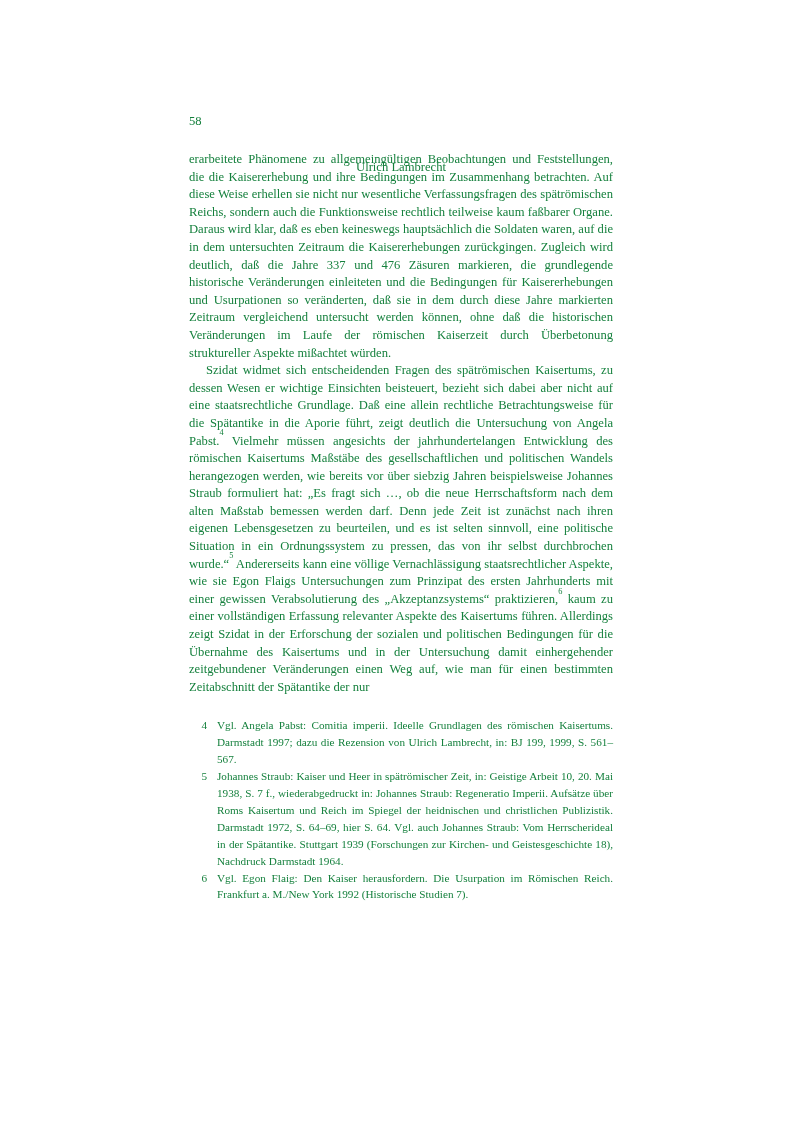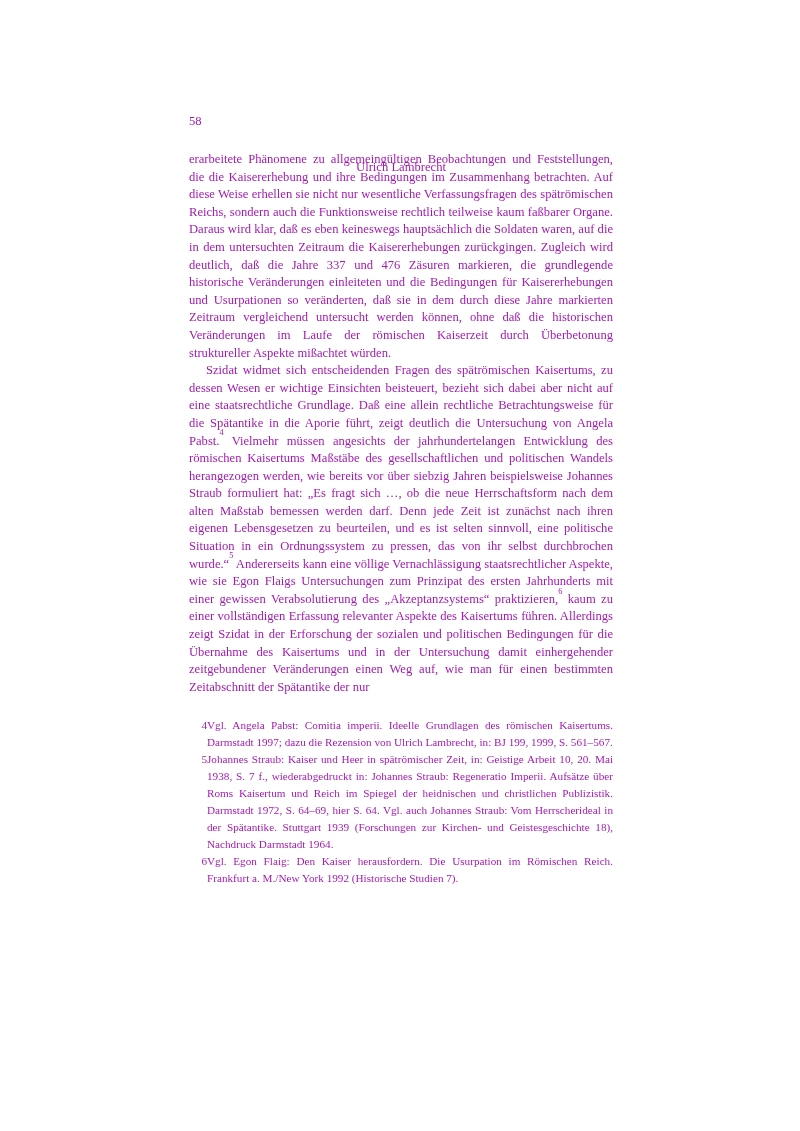--- a/index.html
+++ b/index.html
@@ -5,21 +5,21 @@
   * { box-sizing: border-box; }
   html, body { margin: 0; padding: 0; }
   body { background: #ffffff; }
 
   .page {
     position: relative;
     width: 752px;
     height: 1131px;
     background: #ffffff;
     font-family: "Liberation Serif", "DejaVu Serif", serif;
-    color: #a21caf;
+    color: #15803d;
     overflow: hidden;
   }
 
   .page-header {
     position: absolute;
     left: 189px;
     top: 114px;
     width: 424px;
     font-size: 12.6px;
     line-height: 15px;
@@ -55,20 +55,21 @@
   .footnote {
     display: flex;
     padding-left: 10px;
   }
   .fn-num {
     flex: 0 0 8px;
     text-align: right;
   }
   .fn-text {
     flex: 1;
+    margin-left: 10px;
     text-align: justify;
   }
 </style>
 </head>
 <body>
 
 <div class="page">
 
   <header class="page-header">
     <span class="page-number">58</span>

